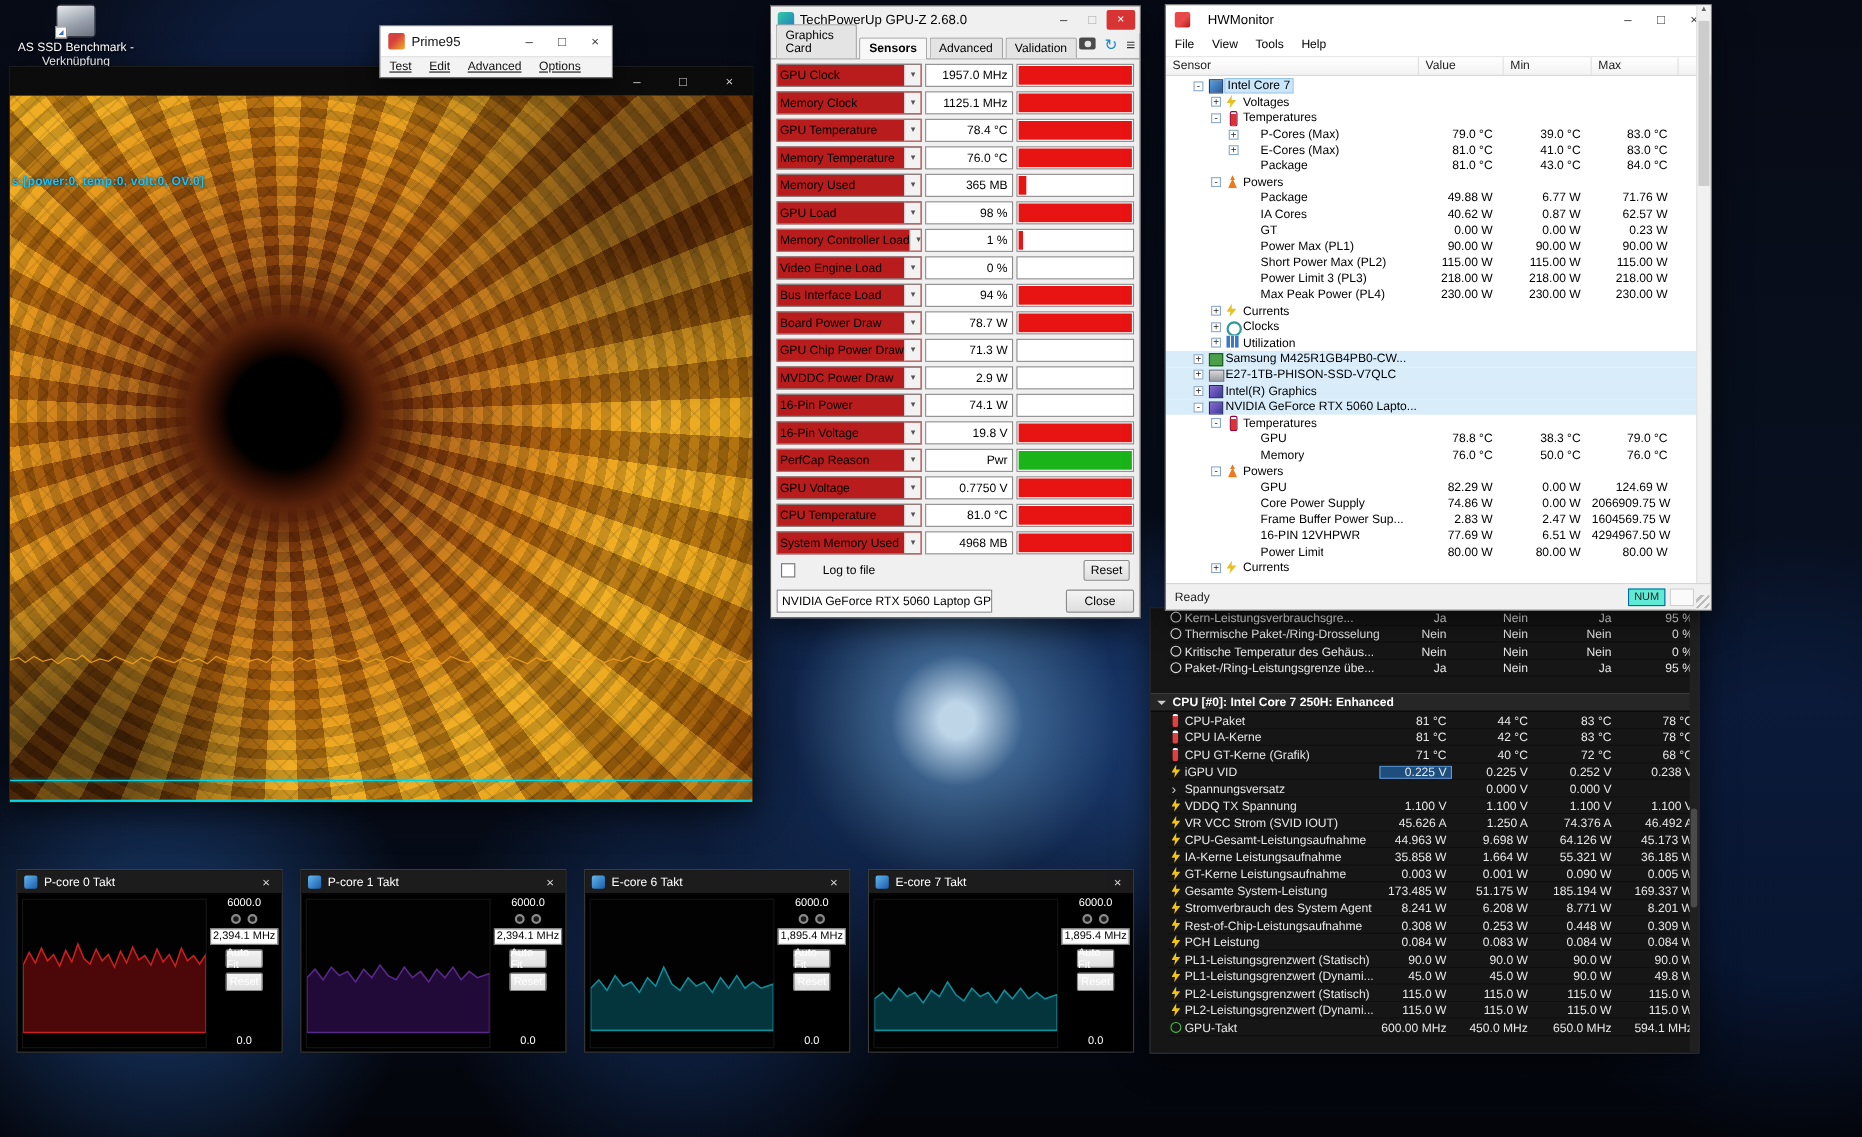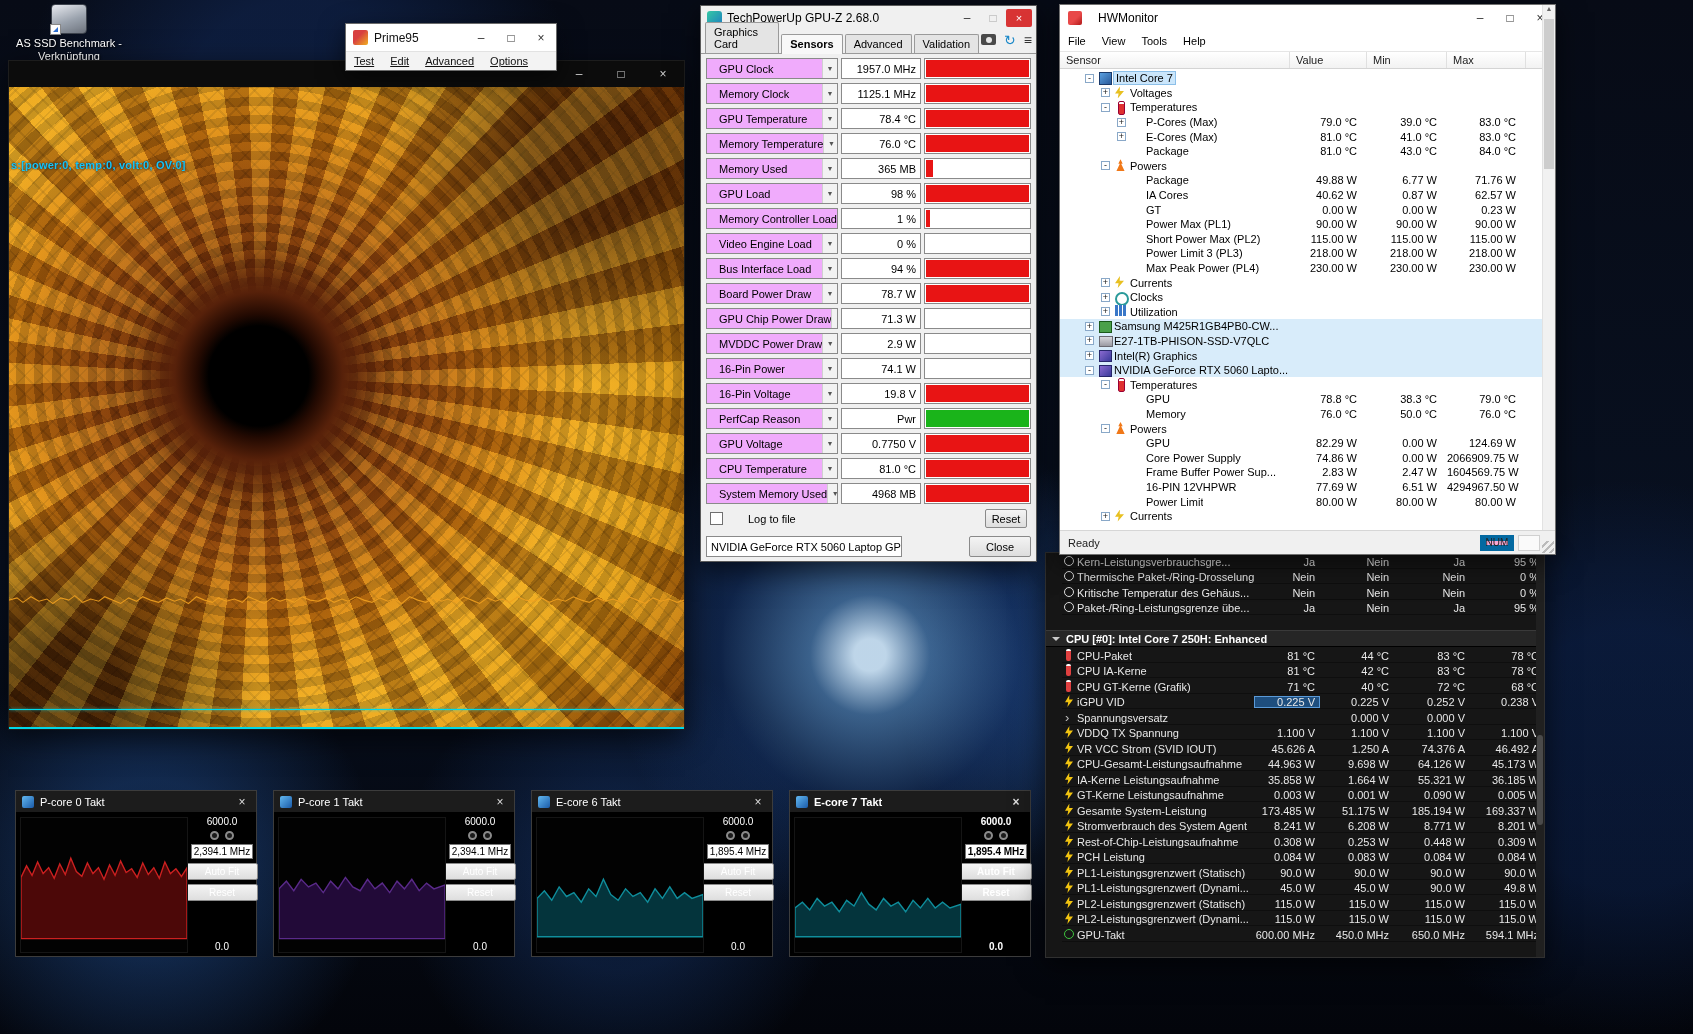--- a/index.html
+++ b/index.html
@@ -65,21 +65,21 @@
   .gz-tabs{display:flex;height:24px;padding:0 4px;border-bottom:1px solid #9a9a9a;}
   .gz-tab{padding:3px 8px 3px;margin-right:2px;border:1px solid #9a9a9a;border-bottom:none;border-radius:2px 2px 0 0;background:#e4e4e4;position:relative;}
   .gz-tab.active{background:#f8f8f8;font-weight:bold;top:1px;padding-bottom:4px;}
   .gz-tabicons{margin-left:auto;display:flex;align-items:center;gap:8px;padding-bottom:4px;}
   .gz-cam{width:15px;height:11px;background:#4a4a4a;border-radius:2px;position:relative;}
   .gz-cam::after{content:"";position:absolute;left:5px;top:2.5px;width:6px;height:6px;border-radius:50%;background:#e8e8e8;}
   .gz-refresh{color:#1a88c8;font-size:14px;line-height:12px;}
   .gz-menuic{font-size:14px;color:#333;line-height:12px;}
   .gz-rows{margin-top:4px;}
   .gz-row{display:flex;gap:3px;height:21px;margin:0 5px 4px;}
-  .gz-combo{flex:0 0 132px;background:#f0abfc;border:1px solid #8a8a8a;display:flex;align-items:center;padding-left:12px;overflow:hidden;white-space:nowrap;}
+  .gz-combo{flex:0 0 132px;background:#b91c1c;border:1px solid #8a8a8a;display:flex;align-items:center;padding-left:2px;overflow:hidden;white-space:nowrap;}
   .gz-combo .arr{margin-left:auto;flex:0 0 15px;height:100%;display:flex;align-items:center;justify-content:center;color:#555;font-size:7px;border-left:1px solid #d0d0d0;background:#f2f2f2;}
   .gz-val{flex:0 0 80px;background:#fff;border:1px solid #8a8a8a;display:flex;align-items:center;justify-content:flex-end;padding-right:4px;}
   .gz-graph{flex:1;background:#fff;border:1px solid #8a8a8a;padding:1px;position:relative;}
   .gz-fill{height:100%;background:#e81414;}
   .gz-fill.green{background:#1ab41a;}
   .gz-log{display:flex;align-items:center;margin:5px 9px 0;gap:20px;}
   .gz-check{width:13px;height:13px;background:#fff;border:1px solid #707070;margin-right:5px;}
   .btn{background:linear-gradient(#f4f4f4,#dedede);border:1px solid #8a8a8a;border-radius:2px;display:flex;align-items:center;justify-content:center;}
   .gz-reset{margin-left:auto;width:42px;height:19px;}
   .gz-foot{display:flex;align-items:center;margin:8px 5px 0;}
@@ -113,21 +113,21 @@
   .ic-ram::before{width:11px;height:10px;top:1px;background:#4aa04a;border:1px solid #1a5a1a;}
   .ic-disk::before{width:12px;height:9px;top:2px;background:linear-gradient(#d8d8de,#9a9aa2);border:1px solid #6a6a72;}
   .ic-gfx::before{width:11px;height:10px;top:1px;background:linear-gradient(135deg,#8a6ad0,#3a3a9a);border:1px solid #26266a;}
   .tlabel{overflow:hidden;}
   .tlabel.sel{background:#cbe6fb;outline:1px solid #8cbfe8;padding:0 2px;}
   .cv{text-align:right;padding-right:10px;overflow:hidden;white-space:nowrap;}
   .v1{width:77px;} .v2{width:80px;} .v3{width:79px;}
   .hwm-scroll{position:absolute;right:0;top:0;bottom:0;width:13px;background:#f1f1f1;border-left:1px solid #e2e2e2;font-size:7px;color:#666;text-align:center;}
   .hwm-thumb{position:absolute;left:1px;right:1px;top:14px;height:150px;background:#cdcdcd;}
   .hwm-status{position:absolute;left:0;right:0;bottom:0;height:24px;background:#f0f0f0;border-top:1px solid #d6d6d6;display:flex;align-items:center;padding:0 8px;font-size:11px;color:#222;}
-  .hwm-num{position:absolute;left:420px;width:34px;height:16px;border:6px solid #0369a1;background:#f9a8d4;display:flex;align-items:center;justify-content:center;font-size:10px;}
+  .hwm-num{position:absolute;left:420px;width:34px;height:16px;border:1px solid #0369a1;background:#5eead4;display:flex;align-items:center;justify-content:center;font-size:10px;}
   .hwm-cell2{position:absolute;left:458px;width:22px;height:16px;border:1px solid #d0d0d0;background:#fafafa;}
   .grip{position:absolute;right:1px;bottom:1px;width:12px;height:12px;
     background:repeating-linear-gradient(135deg,rgba(0,0,0,0) 0 3px,#bbb 3px 5px);}
 
   
   .hwi{left:1045px;top:552px;width:500px;height:406px;background:#161616;border:1px solid #303030;color:#e8e8e8;font-size:11px;z-index:7;overflow:hidden;}
   .irow{height:15.5px;display:flex;align-items:flex-end;padding-left:0;border-bottom:1px solid rgba(0,0,0,.35);margin-left:16px;}
   .wic{flex:0 0 15px;height:13px;position:relative;}
   .wic::before{content:"";position:absolute;display:block;}
   .wic-clock::before{left:2px;top:1px;width:8px;height:8px;border:1.5px solid #dedede;border-radius:50%;}
@@ -149,21 +149,21 @@
   .cw-title{height:22px;background:#1c1c1c;display:flex;align-items:center;gap:6px;padding:0 4px 0 6px;color:#fff;font-size:11px;border-bottom:1px solid #000;}
   .cw-ic{width:12px;height:12px;background:linear-gradient(135deg,#62b8f0,#1a5aa8);border-radius:2px;}
   .cw-x{margin-left:auto;width:20px;text-align:center;color:#ddd;font-size:12px;}
   .cw-body{position:absolute;top:23px;left:0;right:0;bottom:0;display:flex;}
   .cw-graph{flex:1;margin:3px 0 3px 4px;position:relative;background:#020202;border:1px solid #151515;}
   .cw-graph svg{position:absolute;inset:0;width:100%;height:100%;}
   .cw-panel{width:68px;display:flex;flex-direction:column;align-items:center;gap:4px;padding:2px 2px 4px;color:#fff;font-size:10px;}
   .cw-circles{display:flex;gap:6px;}
   .cw-circles i{width:9px;height:9px;border:2px solid #8a8a8a;border-radius:50%;display:block;background:#1a1a1a;}
   .cw-val{width:62px;background:#fff;color:#000;border:1px solid #777;text-align:center;padding:1px 0;font-size:10px;}
-  .cw-btn{width:72px;height:17px;font-size:10px;}
+  .cw-btn{width:34px;height:17px;font-size:10px;}
   .cw-min{margin-top:auto;}
 </style>
 </head>
 <body>
 
 <div class="dicon">
   <div class="art">
     <span class="shortcut">
         <i></i>
       </span>
@@ -278,21 +278,21 @@
           <i></i>
         </span>
       <span class="cw-val">1,895.4 MHz</span>
       <span class="btn cw-btn">Auto Fit</span>
       <span class="btn cw-btn">Reset</span>
       <span class="cw-min">0.0</span>
     </div>
   </div>
 </div>
 
-<div class="cw" style="left:789px;font-weight:bold;">
+<div class="cw" style="left:789px;">
   <div class="cw-title">
     <span class="cw-ic"></span>
     <span>E-core 7 Takt</span>
     <span class="cw-x">×</span>
   </div>
   <div class="cw-body">
     <div class="cw-graph">
       <svg viewBox="0 0 180 140" preserveAspectRatio="none">
           <path stroke-width="1.5" d="M0,94 L8,88 16,96 24,84 32,92 40,88 48,98 56,86 64,92 72,78 80,90 88,96 96,84 104,92 112,88 120,98 128,86 136,94 144,84 152,94 160,88 168,94 180,90 L180,124 L0,124 Z" style="fill: rgb(4, 52, 60); stroke: rgb(15, 142, 156);"></path>
         </svg>

